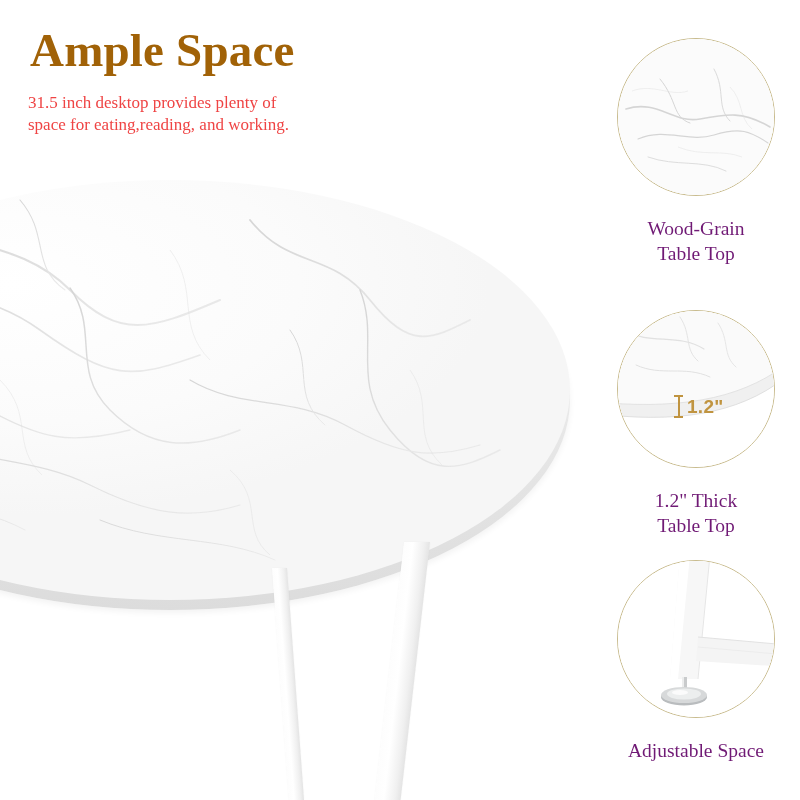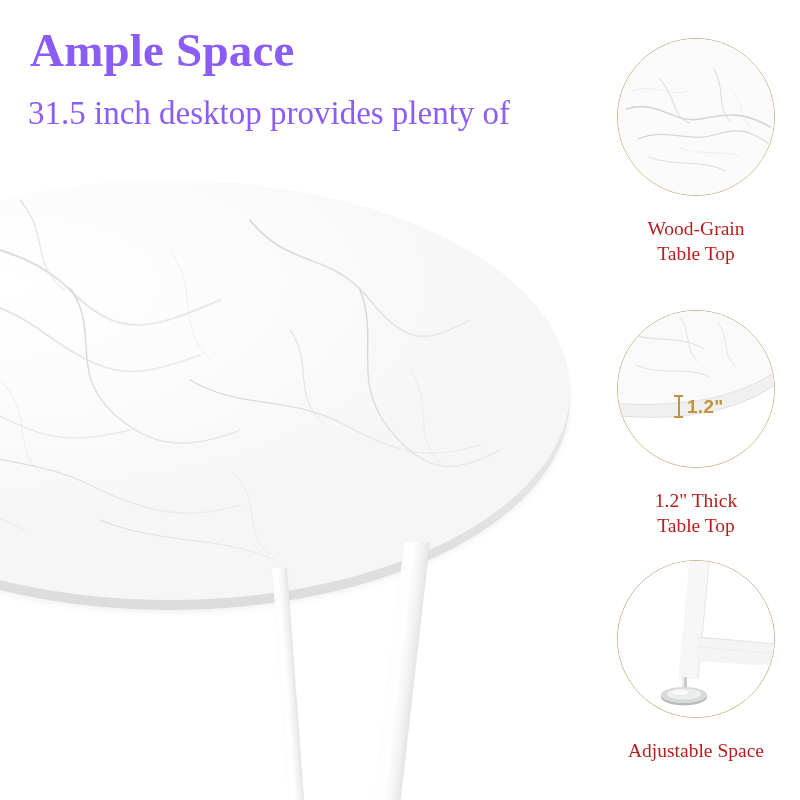--- a/index.html
+++ b/index.html
@@ -21,32 +21,32 @@
   }
 
   
   .headline {
     position: absolute;
     left: 30px;
     top: 26px;
     font-size: 47px;
     line-height: 1.05;
     font-weight: bold;
-    color: #8b5cf6;
+    color: #a16207;
     letter-spacing: 0.2px;
     white-space: nowrap;
   }
   .subtext {
     position: absolute;
     left: 28px;
     top: 92px;
     width: 490px;
-    font-size: 33px;
+    font-size: 17px;
     line-height: 1.32;
-    color: #8b5cf6;
+    color: #ef4444;
     font-weight: normal;
   }
   .subtext .line { display: block; white-space: nowrap; }
 
   
   .hero {
     position: absolute;
     left: 0;
     top: 180px;
     width: 600px;
@@ -122,21 +122,21 @@
     overflow: hidden;
     background: #ffffff;
     box-sizing: border-box;
   }
   .circle svg { position: absolute; left: 0; top: 0; }
 
   .callout-label {
     margin-top: 20px;
     font-size: 19.5px;
     line-height: 1.3;
-    color: #b91c1c;
+    color: #701a75;
   }
   .callout-label .line { display: block; }
 
   
   .dim-note {
     position: absolute;
     left: 56px;
     top: 84px;
     display: flex;
     align-items: center;
@@ -171,20 +171,21 @@
 </style>
 </head>
 <body>
 
 <div id="page">
 
   <div class="headline">Ample Space</div>
 
   <div class="subtext">
     <span class="line">31.5 inch desktop provides plenty of</span>
+    <span class="line">space for eating,reading, and working.</span>
   </div>
 
   <div class="hero">
 
     <div class="table-edge"></div>
 
     <div class="table-top">
       <svg width="800" height="420" viewBox="0 0 800 420">
         <defs>
           <linearGradient id="vein" x1="0" y1="0" x2="1" y2="1">

